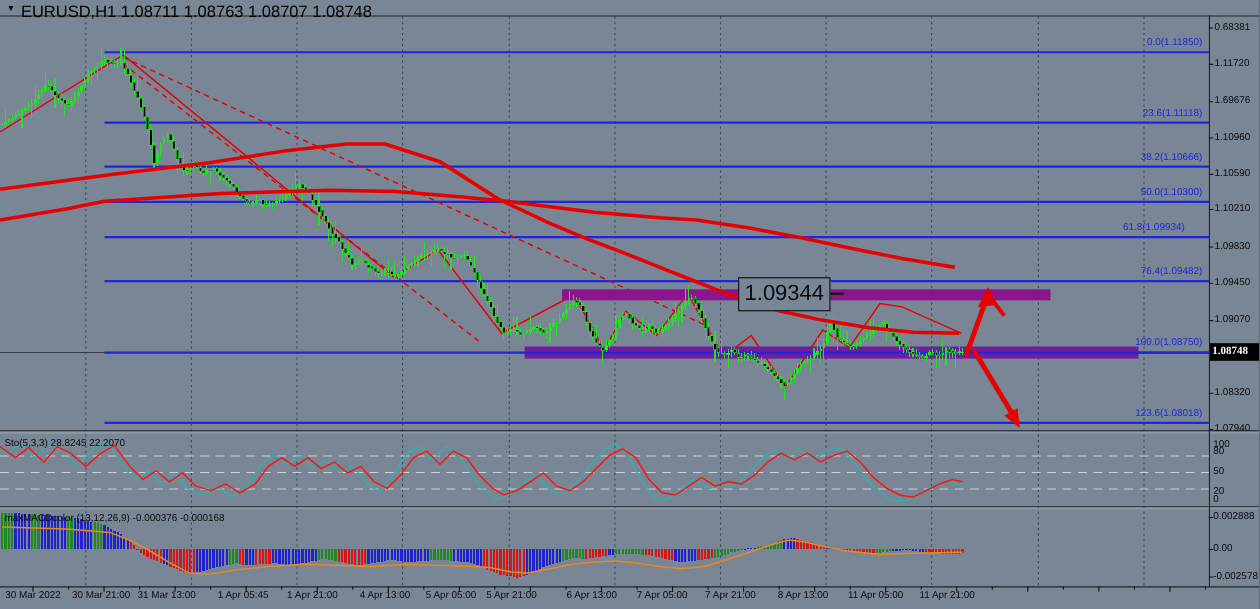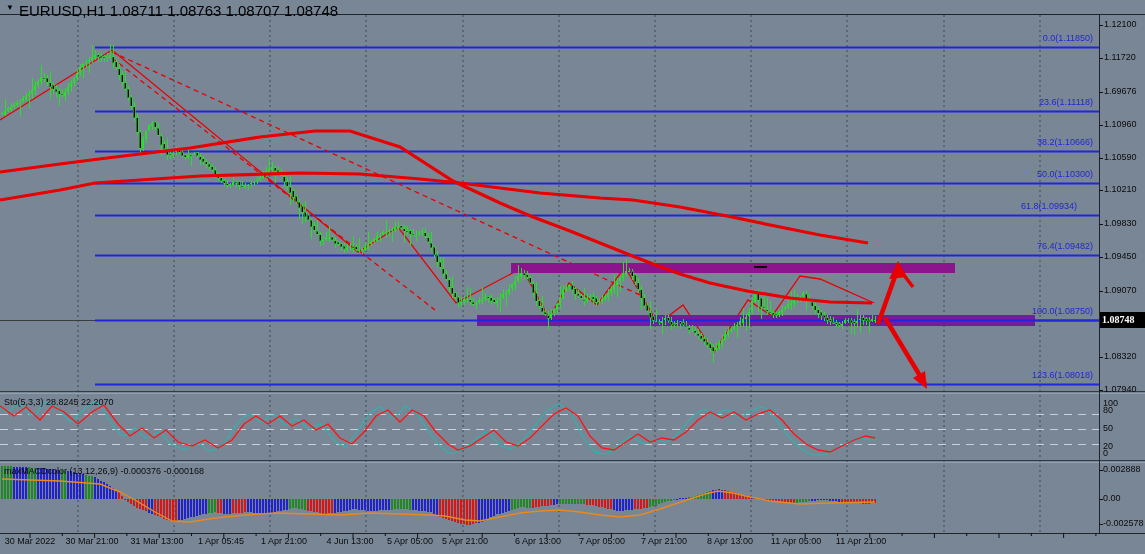--- a/index.html
+++ b/index.html
@@ -1001,50 +1001,51 @@
   <span class="title">EURUSD,H1 1.08711 1.08763 1.08707 1.08748</span>
   <div id="labels">
       <div class="lbl fiblbl" style="top: 33px; right: 52px;">0.0(1.11850)</div>
       <div class="lbl fiblbl" style="top: 97px; right: 52px;">23.6(1.11118)</div>
       <div class="lbl fiblbl" style="top: 137px; right: 52px;">38.2(1.10666)</div>
       <div class="lbl fiblbl" style="top: 169px; right: 52px;">50.0(1.10300)</div>
       <div class="lbl fiblbl" style="top: 201px; right: 68px;">61.8(1.09934)</div>
       <div class="lbl fiblbl" style="top: 241px; right: 52px;">76.4(1.09482)</div>
       <div class="lbl fiblbl" style="top: 306px; right: 52px;">100.0(1.08750)</div>
       <div class="lbl fiblbl" style="top: 370px; right: 52px;">123.6(1.08018)</div>
-      <div class="lbl" style="left: 1104px; top: 19px;">1.12100</div>
+      <div class="lbl" style="left: 1104px; top: 19px;">0.68381</div>
       <div class="lbl" style="left: 1104px; top: 52px;">1.11720</div>
       <div class="lbl" style="left: 1104px; top: 86px;">1.69676</div>
       <div class="lbl" style="left: 1104px; top: 119px;">1.10960</div>
       <div class="lbl" style="left: 1104px; top: 152px;">1.10590</div>
       <div class="lbl" style="left: 1104px; top: 184px;">1.10210</div>
       <div class="lbl" style="left: 1104px; top: 218px;">1.09830</div>
       <div class="lbl" style="left: 1104px; top: 251px;">1.09450</div>
       <div class="lbl" style="left: 1104px; top: 285px;">1.09070</div>
       <div class="lbl" style="left: 1104px; top: 351px;">1.08320</div>
       <div class="lbl" style="left: 1104px; top: 384px;">1.07940</div>
       <div class="lbl" style="left: 1103px; top: 398px;">100</div>
       <div class="lbl" style="left: 1103px; top: 405px;">80</div>
       <div class="lbl" style="left: 1103px; top: 423px;">50</div>
       <div class="lbl" style="left: 1103px; top: 441px;">20</div>
       <div class="lbl" style="left: 1103px; top: 448px;">0</div>
       <div class="lbl" style="left: 1103px; top: 464px;">0.002888</div>
       <div class="lbl" style="left: 1103px; top: 493px;">0.00</div>
       <div class="lbl" style="left: 1103px; top: 518px;">-0.002578</div>
       <div class="lbl" style="left: -2px; top: 536px; width: 64px; text-align: center;">30 Mar 2022</div>
       <div class="lbl" style="left: 60px; top: 536px; width: 64px; text-align: center;">30 Mar 21:00</div>
-      <div class="lbl" style="left: 125px; top: 536px; width: 64px; text-align: center;">31 Mar 13:00</div>
+      <div class="lbl" style="left: 125px; top: 536px; width: 64px; text-align: left;">31 Mar 13:00</div>
       <div class="lbl" style="left: 189px; top: 536px; width: 64px; text-align: center;">1 Apr 05:45</div>
       <div class="lbl" style="left: 252px; top: 536px; width: 64px; text-align: center;">1 Apr 21:00</div>
-      <div class="lbl" style="left: 318px; top: 536px; width: 64px; text-align: center;">4 Jun 13:00</div>
+      <div class="lbl" style="left: 318px; top: 536px; width: 64px; text-align: center;">4 Apr 13:00</div>
       <div class="lbl" style="left: 378px; top: 536px; width: 64px; text-align: center;">5 Apr 05:00</div>
       <div class="lbl" style="left: 442px; top: 536px; width: 64px; ">5 Apr 21:00</div>
       <div class="lbl" style="left: 506px; top: 536px; width: 64px; text-align: center;">6 Apr 13:00</div>
       <div class="lbl" style="left: 570px; top: 536px; width: 64px; text-align: center;">7 Apr 05:00</div>
       <div class="lbl" style="left: 632px; top: 536px; width: 64px; text-align: center;">7 Apr 21:00</div>
       <div class="lbl" style="left: 698px; top: 536px; width: 64px; text-align: center;">8 Apr 13:00</div>
       <div class="lbl" style="left: 764px; top: 536px; width: 64px; text-align: center;">11 Apr 05:00</div>
       <div class="lbl" style="left: 829px; top: 536px; width: 64px; text-align: center;">11 Apr 21:00</div>
     </div>
   <div class="indlbl" style="top:397px">Sto(5,3,3) 28.8245 22.2070</div>
   <div class="indlbl" style="top:466px">maxMACDcolor (13,12,26,9) -0.000376 -0.000168</div>
+  <div class="levelbox">1.09344</div>
   <div class="pricebox">1.08748</div>
 </div>
 
 </body></html>

